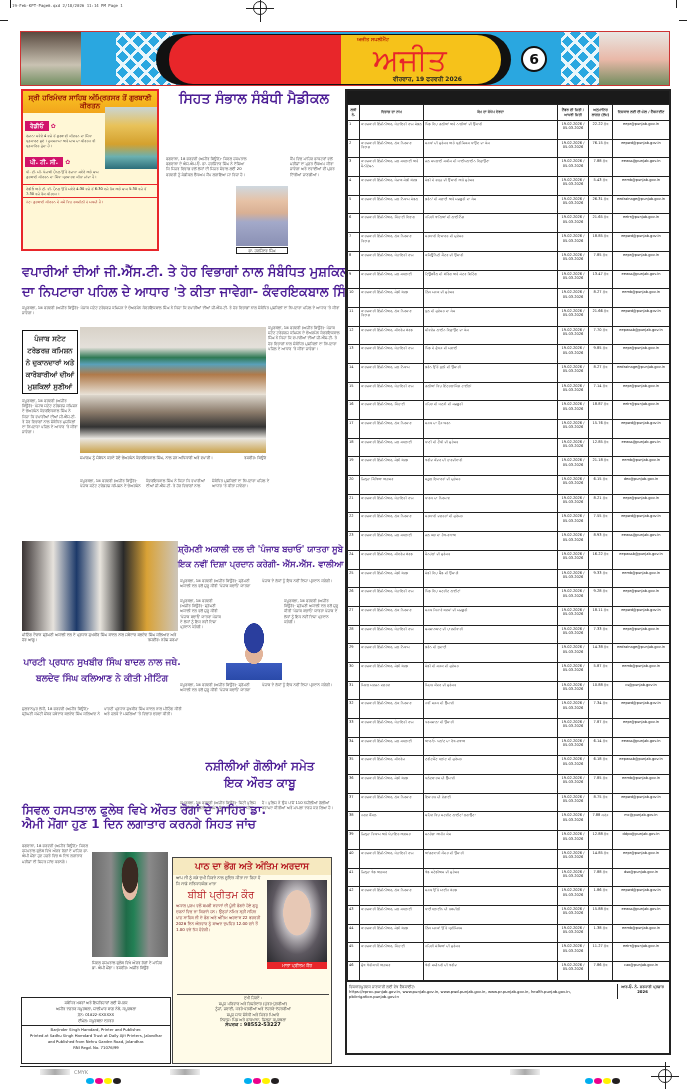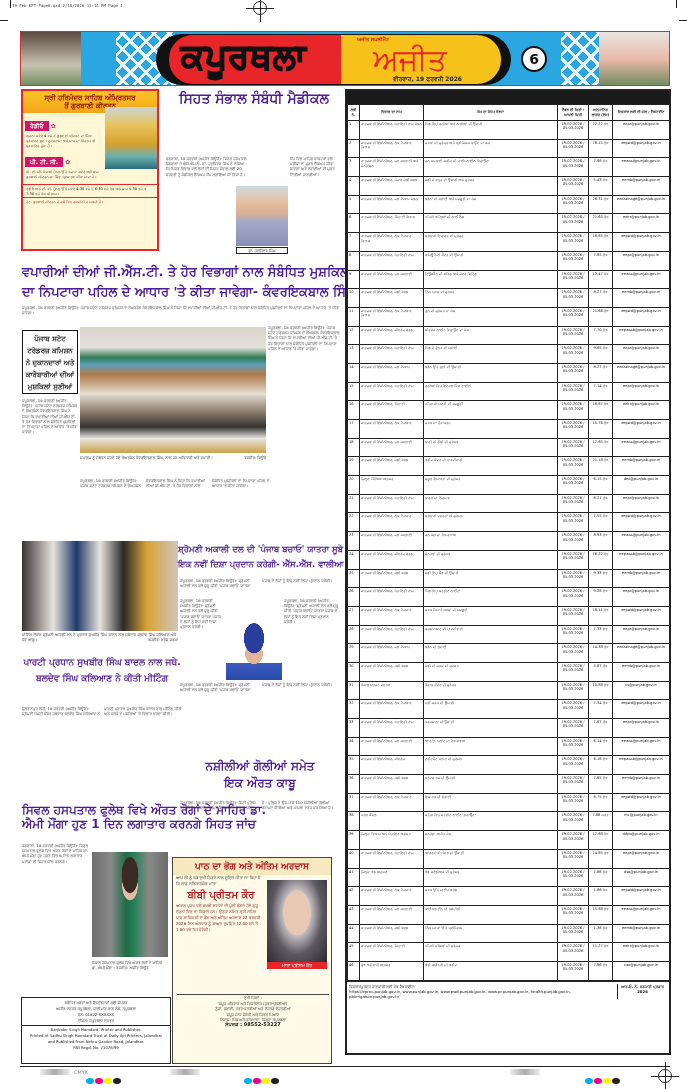--- a/index.html
+++ b/index.html
@@ -22,38 +22,38 @@
   .mh-red { position: absolute; left: 148px; top: 3px; width: 175px; height: 49px; background: #e8262a; border-radius: 24px 0 0 24px; }
   .mh-yellow { position: absolute; left: 320px; top: 3px; width: 160px; height: 49px; background: #f6c21a; border-radius: 0 24px 24px 0; transform: skewX(0); }
   .mh-title-a { position: absolute; left: 160px; top: 4px; font-size: 34px; font-weight: bold; color: #fff; letter-spacing: 1px; -webkit-text-stroke: 1.5px #111; }
   .mh-title-b { position: absolute; left: 352px; top: 10px; font-size: 30px; font-weight: normal; color: #e8262a; }
   .mh-kicker { position: absolute; left: 336px; top: 4px; font-size: 5px; color: #b20; font-weight: bold; }
   .mh-date { position: absolute; left: 372px; top: 43px; font-size: 6px; color: #222; font-weight: bold; }
   .mh-page { position: absolute; left: 500px; top: 14px; width: 26px; height: 26px; border-radius: 50%; background: #fff; border: 2px solid #111; font-size: 14px; font-weight: bold; text-align: center; line-height: 22px; }
 
   
   .gurbani { position: absolute; left: 21px; top: 89px; width: 138px; height: 162px; border: 2px solid #e8262a; background: #fff7d6; }
-  .gurbani-title { background: linear-gradient(#f9c623,#f2a51c); color: #8a0000; font-size: 7px; font-weight: bold; padding: 3px 19px; text-align: center; }
+  .gurbani-title { background: linear-gradient(#f9c623,#f2a51c); color: #8a0000; font-size: 7px; font-weight: bold; padding: 3px 3px; text-align: center; }
   .gur-tag { display: inline-block; background: #d1136a; color: #fff; font-size: 6px; font-weight: bold; padding: 1px 5px; margin: 3px 2px; }
   .gur-text { font-size: 3.6px; line-height: 5px; padding: 0 3px; color: #222; }
   .gur-photo { position: absolute; left: 82px; top: 16px; width: 52px; height: 62px; background: linear-gradient(180deg,#c9d5d6 0,#e8c25a 30%,#d4a12e 60%,#6bb0b0 80%,#2c6e7a); }
   .gur-foot { font-size: 3.6px; line-height: 5px; padding: 2px 3px; border-top: 1px solid #e8262a; color: #8a0000; }
 
   .headline { position: absolute; font-weight: bold; color: #4c1d95; text-align: center; white-space: nowrap; }
   .body-col { position: absolute; font-size: 3.8px; line-height: 5.2px; color: #333; overflow: hidden; }
   .photo { position: absolute; overflow: hidden; }
   .caption { position: absolute; font-size: 3.8px; line-height: 5px; color: #222; }
 
   .rule-h { position: absolute; height: 1px; background: #222; }
 
   .pullquote { position: absolute; border: 1px solid #111; font-size: 7px; line-height: 12px; text-align: center; font-weight: bold; color: #222; padding: 2px; background: #fff; }
 
   .obit { position: absolute; left: 172px; top: 857px; width: 160px; height: 207px; border: 1px solid #444; background: #fffbe8; }
   .obit-title { background: #f6e9c0; color: #b3141c; font-size: 9px; font-weight: bold; text-align: center; padding: 3px 0; }
-  .obit-name { color: #b3141c; font-size: 10px; font-weight: bold; text-align: center; margin: 2px 0; }
+  .obit-name { color: #b3141c; font-size: 10px; font-weight: normal; text-align: center; margin: 2px 0; }
   .obit-text { font-size: 4px; line-height: 6px; color: #6a0c10; padding: 0 3px; width: 92px; }
   .obit-photo { position: absolute; right: 4px; top: 22px; width: 60px; height: 82px; background: radial-gradient(ellipse at 50% 40%, #e7c8b5 0 32%, #c0bcc0 33%, #5d5860 60%, #2a2a2e 100%); }
   .obit-photo-label { position: absolute; right: 4px; top: 104px; width: 60px; background: #e8262a; color: #fff; font-size: 4.5px; text-align: center; padding: 1px 0; }
   .obit-mourners { position: absolute; left: 4px; top: 136px; width: 152px; font-size: 3.8px; line-height: 5.2px; text-align: center; color: #222; }
   .obit-phone { font-size: 5px; font-weight: bold; color: #111; }
 
   .imprint { position: absolute; left: 21px; top: 997px; width: 150px; height: 67px; border: 1px solid #222; font-size: 3.8px; line-height: 6px; text-align: center; color: #222; padding-top: 2px; }
   .imprint hr { border: none; border-top: 1px solid #222; margin: 1px 0; }
 
   .colorbar { position: absolute; top: 1069px; height: 6px; }
@@ -87,21 +87,20 @@
 <div class="reg" style="left:253px;top:1px"></div>
 <div class="reg" style="left:658px;top:1069px"></div>
 
 <div class="masthead">
   <div class="mh-photo-left"></div>
   <div class="mh-pattern" style="left:95px"></div>
   <div class="mh-pattern" style="left:540px"></div>
   <div class="mh-pill"></div>
   <div class="mh-red"></div>
   <div class="mh-yellow"></div>
-  <div class="mh-title-a">ਕਪੂਰਥਲਾ</div>
   <div class="mh-kicker">ਅਜੀਤ ਸਪਲੀਮੈਂਟ</div>
   <div class="mh-title-b">ਅਜੀਤ</div>
   <div class="mh-date">ਵੀਰਵਾਰ, 19 ਫਰਵਰੀ 2026</div>
   <div class="mh-page">6</div>
   <div class="mh-photo-right"></div>
 </div>
 
 <div class="gurbani">
   <div class="gurbani-title">ਸ੍ਰੀ ਹਰਿਮੰਦਰ ਸਾਹਿਬ ਅੰਮ੍ਰਿਤਸਰ ਤੋਂ ਗੁਰਬਾਣੀ ਕੀਰਤਨ</div>
   <div style="width:80px">

